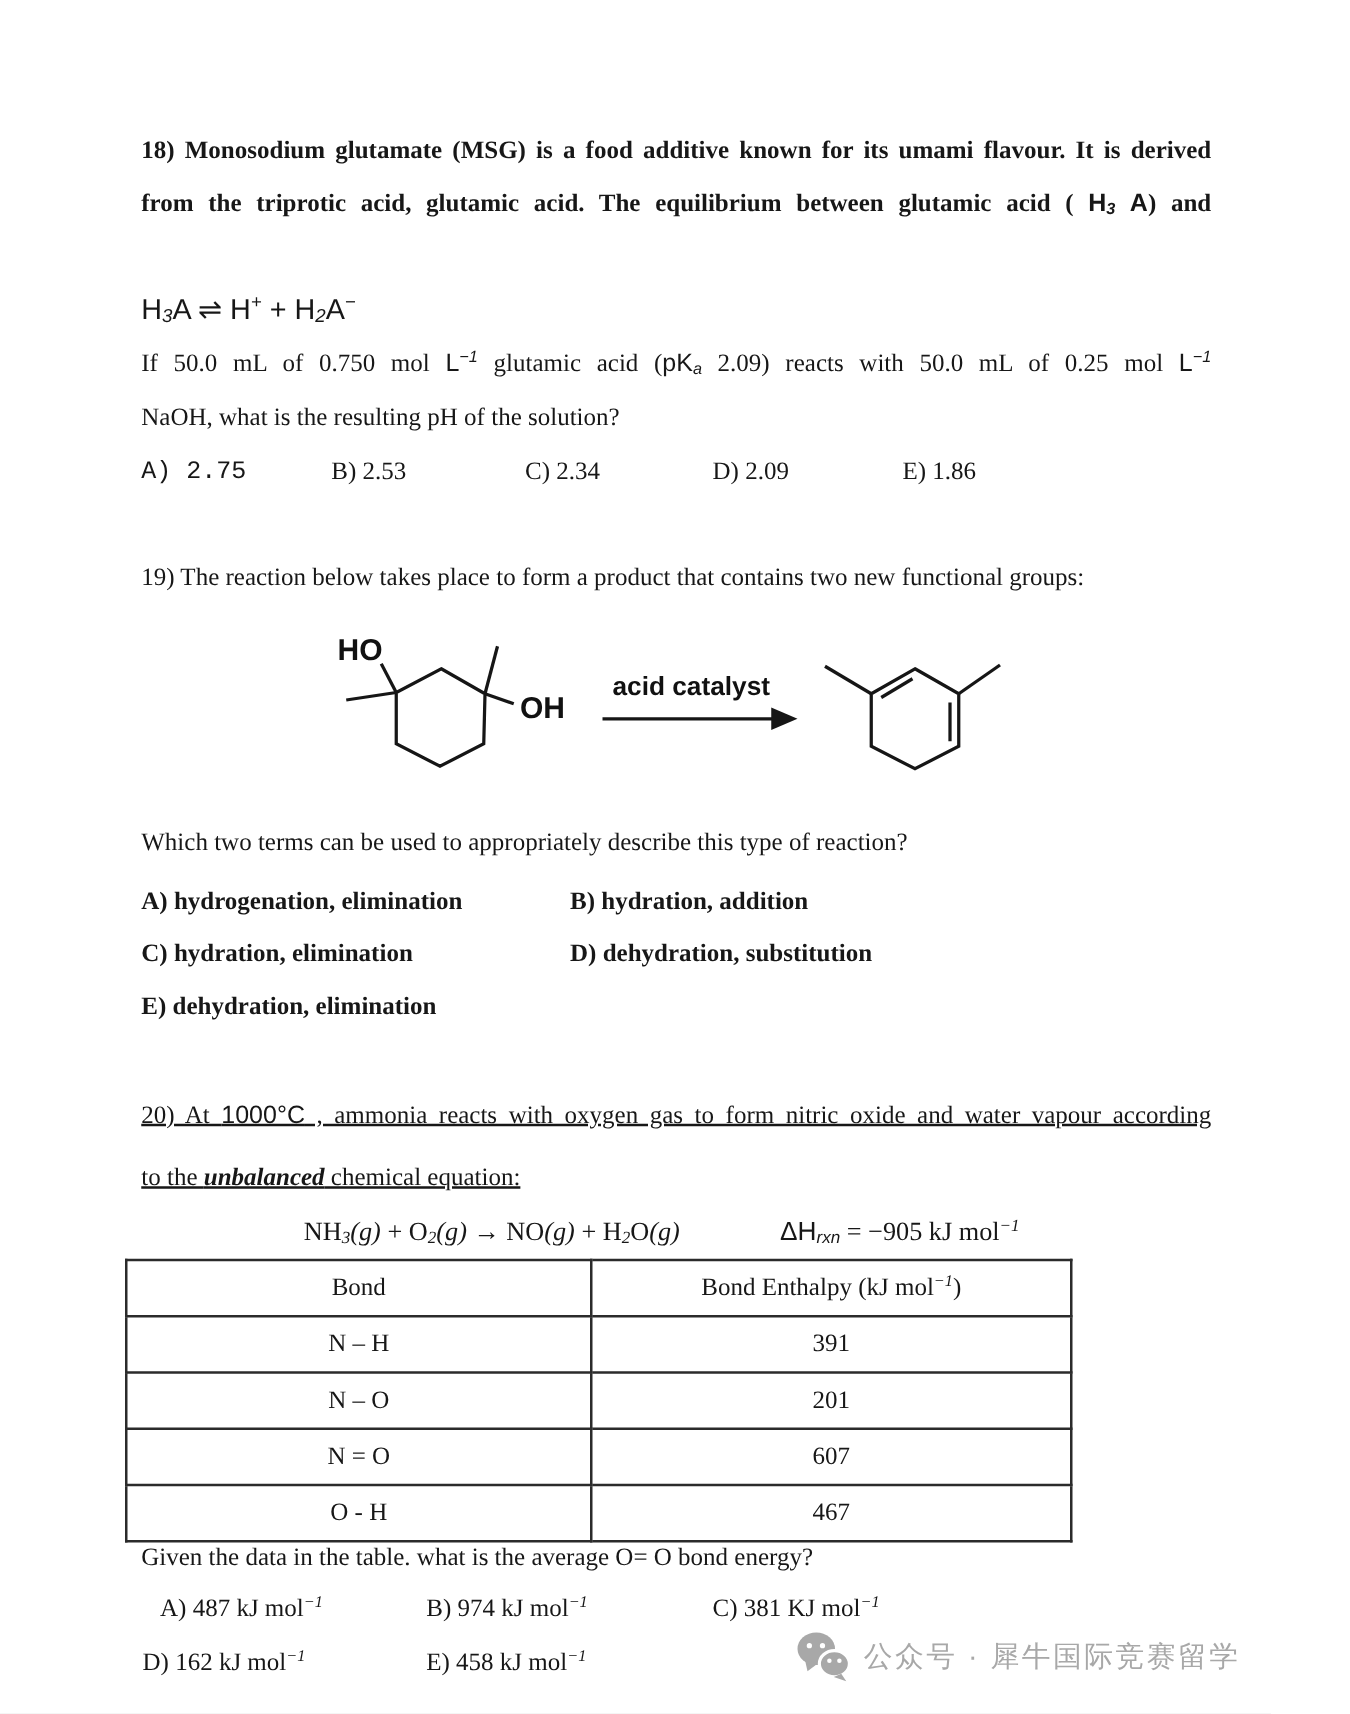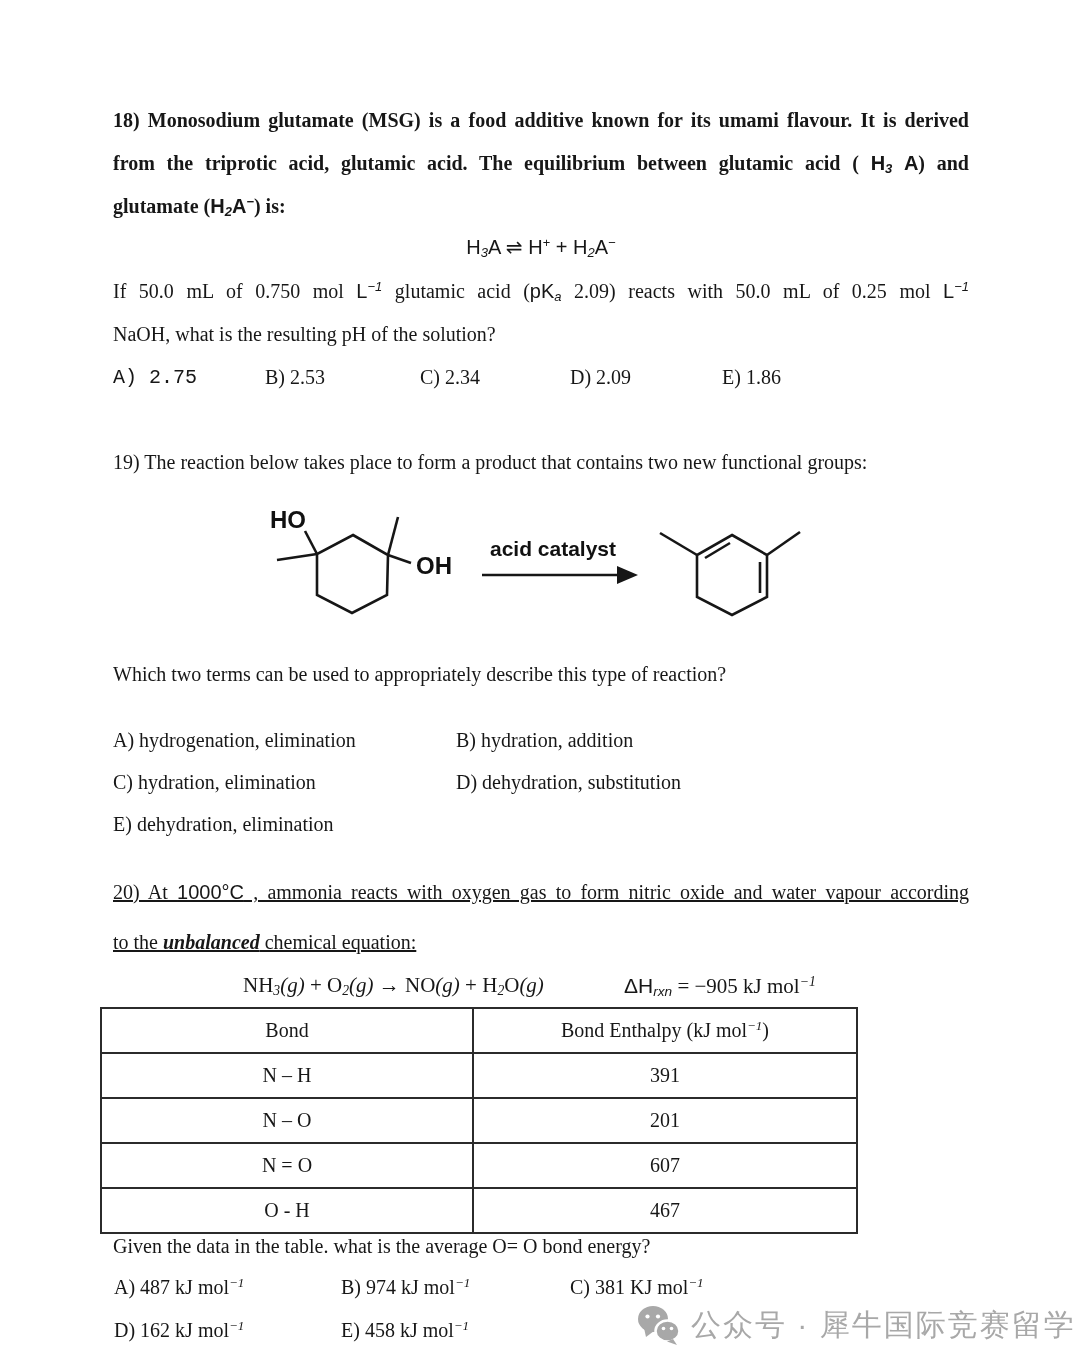--- a/index.html
+++ b/index.html
@@ -12,23 +12,23 @@
     overflow:hidden;
   }
   .abs{position:absolute;}
   .para{font-size:20px;line-height:43px;}
   .jline{text-align:justify;text-align-last:justify;}
   .formula{font-family:"Liberation Sans", sans-serif;}
   sub,sup{font-style:italic;font-size:0.65em;line-height:0;}
   sup{vertical-align:0.55em;}
   sub{vertical-align:-0.2em;}
   .eq18{
-    width:856px;text-align:center;
+    width:856px;text-align:left;
     font-family:"Liberation Sans", sans-serif;
-    font-size:20px;line-height:43px;
+    font-size:23px;line-height:43px;
   }
   .optrow{width:856px;height:43px;font-size:20px;line-height:43px;}
   .optrow span{position:absolute;white-space:nowrap;}
   .q19opts{width:856px;font-size:20px;line-height:42px;}
   .q19opts span{position:absolute;white-space:nowrap;}
   .q20para{font-size:20px;line-height:50px;}
   .bi{font-weight:bold;font-style:italic;}
   .q20eq{width:856px;height:43px;font-size:21px;line-height:43px;}
   .q20eq > span{position:absolute;white-space:nowrap;}
   table.bond{
@@ -40,32 +40,31 @@
     text-align:center;vertical-align:middle;
     height:43px;padding:0;
   }
   .scheme text{fill:#111;}
   .scheme .mol{stroke:#161616;stroke-width:2.6;fill:none;}
   .struct-label{font-family:"Liberation Sans", sans-serif;font-weight:bold;font-size:24px;}
   .arrow-label{font-family:"Liberation Sans", sans-serif;font-weight:bold;font-size:21px;}
   .watermark{display:flex;align-items:center;color:#a8a8a8;}
   .watermark .wm-text{
     font-family:"Liberation Sans", sans-serif;
-    font-size:30px;margin-left:10px;letter-spacing:2px;white-space:nowrap;text-align:center;
+    font-size:23px;margin-left:10px;letter-spacing:2px;white-space:nowrap;text-align:center;
   }
 </style>
 </head>
 <body>
 
 <div class="page">
 
   <div class="abs para" style="left:113px;top:99px;width:856px;font-weight:bold;">
     <div class="jline"><span>18) Monosodium glutamate (MSG) is a food additive known for its umami flavour. It is derived</span></div>
     <div class="jline"><span>from the triprotic acid, glutamic acid. The equilibrium between glutamic acid ( </span><span class="formula">H<sub>3</sub> A</span><span>) and</span></div>
-    <div><span>glutamate (</span><span class="formula">H<sub>2</sub>A<sup>−</sup></span><span>) is:</span></div>
   </div>
 
   <div class="abs eq18" style="left:113px;top:226px;">H<sub>3</sub>A ⇌ H<sup>+</sup> + H<sub>2</sub>A<sup>−</sup></div>
 
   <div class="abs para" style="left:113px;top:270px;width:856px;">
     <div class="jline"><span>If 50.0 mL of 0.750 mol </span><span class="formula">L<sup>−1</sup></span><span> glutamic acid (</span><span class="formula">pK<sub>a</sub></span><span> 2.09) reacts with 50.0 mL of 0.25 mol </span><span class="formula">L<sup>−1</sup></span></div>
     <div><span>NaOH, what is the resulting pH of the solution?</span></div>
   </div>
 
   <div class="abs optrow" style="left:113px;top:356px;">
@@ -104,21 +103,21 @@
       <line class="mol" x1="507" y1="55" x2="540" y2="32"></line>
       <line class="mol" x1="445" y1="58" x2="470" y2="43"></line>
       <line class="mol" x1="500" y1="62" x2="500" y2="93"></line>
     </g>
   </svg>
 
   <div class="abs para" style="left:113px;top:653px;width:856px;">
     <span>Which two terms can be used to appropriately describe this type of reaction?</span>
   </div>
 
-  <div class="abs q19opts" style="left:113px;top:719px;height:126px;">
+  <div class="abs q19opts" style="left:113px;top:700px;height:126px;font-weight:bold;">
     <span style="left:0px;top:0px;">A) hydrogenation, elimination</span>
     <span style="left:343px;top:0px;">B) hydration, addition</span>
     <span style="left:0px;top:42px;">C) hydration, elimination</span>
     <span style="left:343px;top:42px;">D) dehydration, substitution</span>
     <span style="left:0px;top:84px;">E) dehydration, elimination</span>
   </div>
 
   <div class="abs q20para" style="left:113px;top:867px;width:856px;text-decoration:underline;">
     <div class="jline"><span>20) At </span><span class="formula">1000°C</span><span> , ammonia reacts with oxygen gas to form nitric oxide and water vapour according</span></div>
     <div><span>to the </span><span class="bi">unbalanced</span><span> chemical equation:</span></div>
@@ -156,21 +155,21 @@
         <td>467</td>
       </tr>
     </tbody>
   </table>
 
   <div class="abs para" style="left:113px;top:1226px;width:856px;line-height:40px;">
     <span>Given the data in the table. what is the average O= O bond energy?</span>
   </div>
 
   <div class="abs optrow" style="left:113px;top:1266px;height:86px;">
-    <span style="left:1px;top:0;">A) 487 kJ mol<sup>−1</sup></span>
+    <span style="left:15px;top:0;">A) 487 kJ mol<sup>−1</sup></span>
     <span style="left:228px;top:0;">B) 974 kJ mol<sup>−1</sup></span>
     <span style="left:457px;top:0;">C) 381 KJ mol<sup>−1</sup></span>
     <span style="left:1px;top:43px;">D) 162 kJ mol<sup>−1</sup></span>
     <span style="left:228px;top:43px;">E) 458 kJ mol<sup>−1</sup></span>
   </div>
 
   <div class="abs watermark" style="left:637px;top:1304px;">
     <svg width="44" height="42" viewBox="0 0 44 42">
       <ellipse cx="16" cy="15" rx="15" ry="13" fill="#a8a8a8"></ellipse>
       <polygon points="7,24 9,33 17,27" fill="#a8a8a8"></polygon>

